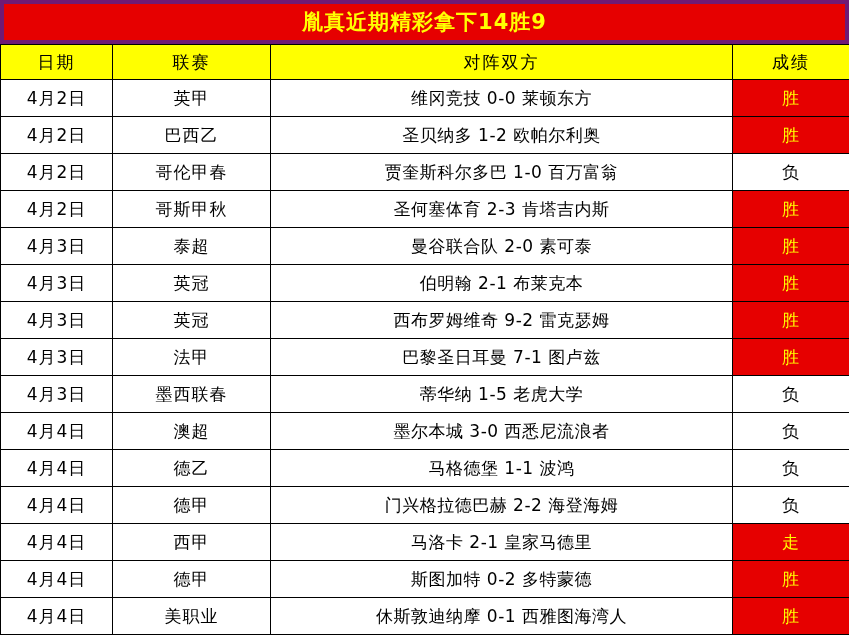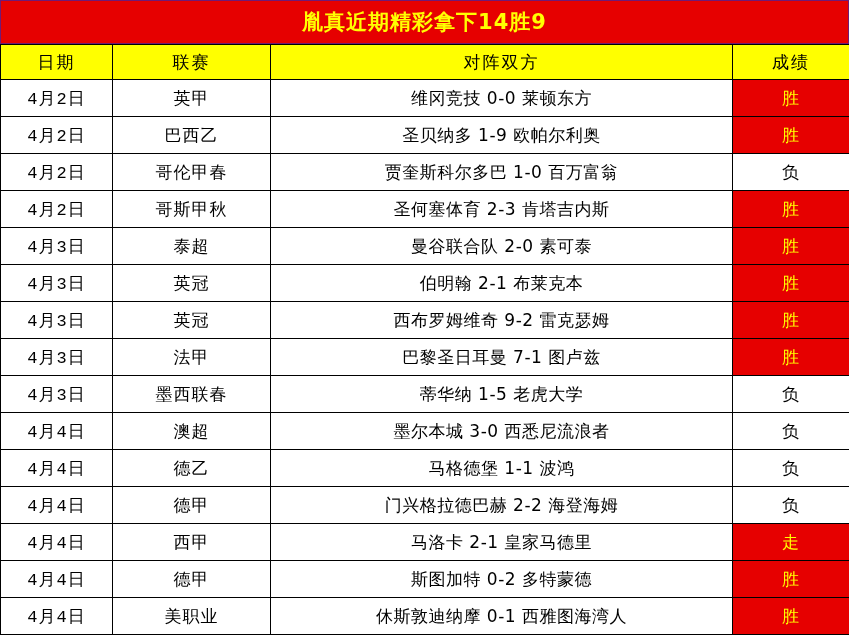--- a/index.html
+++ b/index.html
@@ -24,21 +24,21 @@
   .title-bar {
     height: 44px;
     background: #e60000;
     color: #ffff00;
     display: flex;
     align-items: center;
     justify-content: center;
     font-size: 21px;
     font-weight: bold;
     letter-spacing: 1px;
-    border: 1px solid #701a75;
+    border: 4px solid #701a75;
     box-sizing: border-box;
   }
   table.grid {
     border-collapse: collapse;
     table-layout: fixed;
     width: 849px;
     flex: 1;
     padding-left: 22px;
   }
   table.grid td, table.grid th {
@@ -66,21 +66,20 @@
     letter-spacing: 2px;
   }
   td.match-cell {
     font-size: 18px;
     letter-spacing: 0.5px;
     margin-left: 16px;
   }
   td.date-cell, td.league-cell {
     font-size: 17px;
     letter-spacing: 1px;
-    font-family: Liberation Mono, monospace;
   }
   td.result-cell {
     font-size: 17px;
     font-weight: bold;
     letter-spacing: 1px;
   }
   tr.win td.result-cell {
     background: #e60000;
     color: #ffff00;
   }
@@ -119,21 +118,21 @@
     <tbody>
         <tr class="win">
           <td class="date-cell">4月2日</td>
           <td class="league-cell">英甲</td>
           <td class="match-cell">维冈竞技  0-0  莱顿东方</td>
           <td class="result-cell">胜</td>
         </tr>
         <tr class="win">
           <td class="date-cell">4月2日</td>
           <td class="league-cell">巴西乙</td>
-          <td class="match-cell">圣贝纳多  1-9  欧帕尔利奥</td>
+          <td class="match-cell">圣贝纳多  1-2  欧帕尔利奥</td>
           <td class="result-cell">胜</td>
         </tr>
         <tr class="lose">
           <td class="date-cell">4月2日</td>
           <td class="league-cell">哥伦甲春</td>
           <td class="match-cell">贾奎斯科尔多巴  1-0  百万富翁</td>
           <td class="result-cell">负</td>
         </tr>
         <tr class="win">
           <td class="date-cell">4月2日</td>

